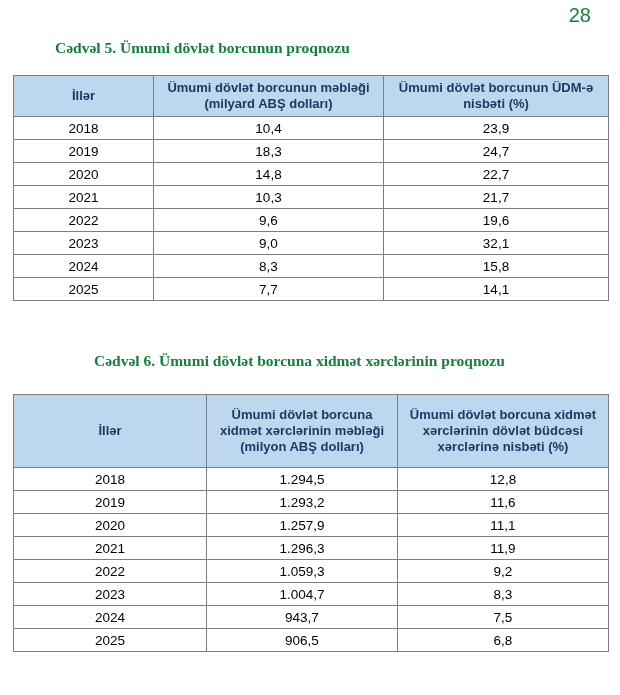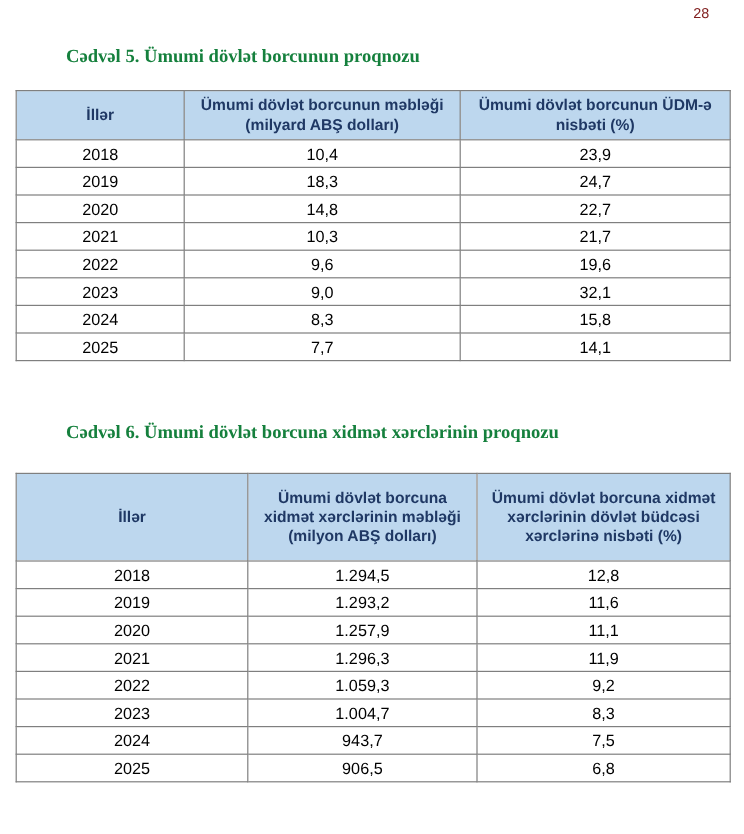--- a/index.html
+++ b/index.html
@@ -6,35 +6,35 @@
   body {
     width: 620px; height: 695px;
     background: #ffffff;
     font-family: "Liberation Sans", sans-serif;
     position: relative;
     overflow: hidden;
   }
   .page-number {
     position: absolute;
     top: 4px; right: 29px;
-    color: #7f1d1d;
-    font-size: 12px;
+    color: #15803d;
+    font-size: 20px;
   }
   .table-title {
     position: absolute;
     left: 55px;
     margin: 0;
     font-family: "Liberation Serif", serif;
     font-weight: bold;
     font-size: 15.5px;
     color: #15803d;
     white-space: nowrap;
   }
   #title-t5 { top: 39px; }
-  #title-t6 { top: 352px; }
+  #title-t6 { top: 352px; margin-left: 39px; }
   table {
     position: absolute;
     left: 13px;
     width: 595px;
     border-collapse: collapse;
     table-layout: fixed;
   }
   #table-5 { top: 75px; }
   #table-6 { top: 394px; }
   th, td {

